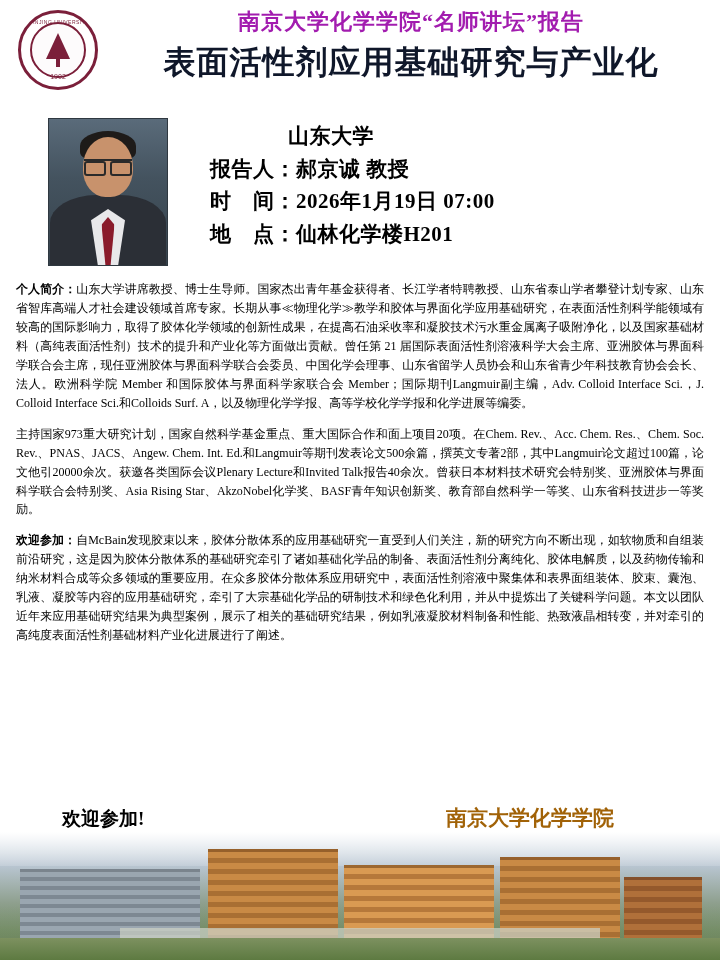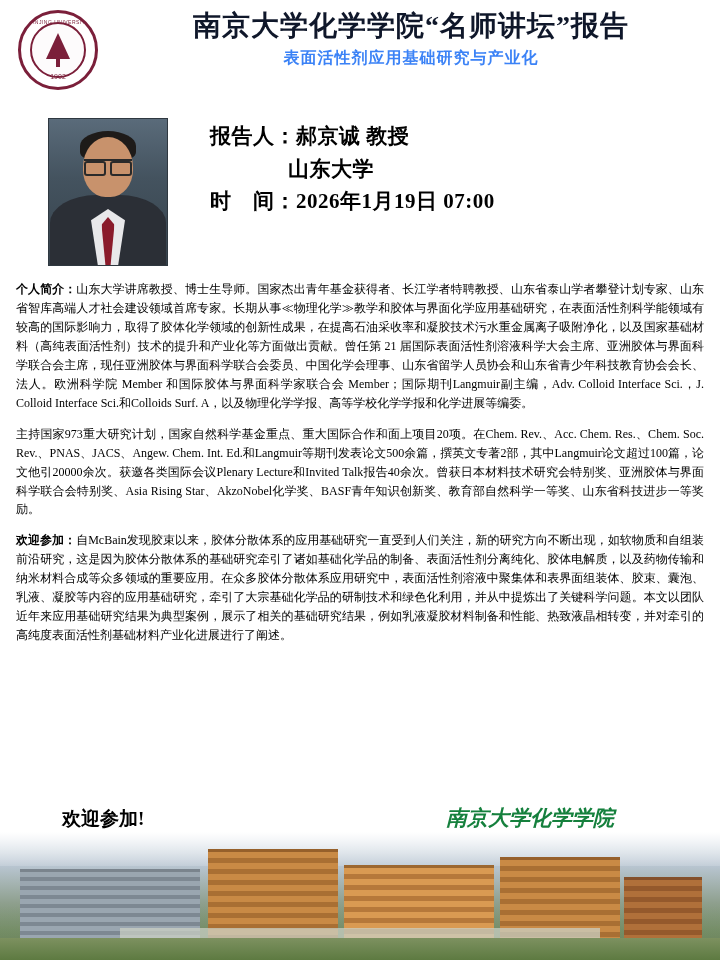--- a/index.html
+++ b/index.html
@@ -94,30 +94,30 @@
     position: absolute;
     left: 0;
     right: 0;
     bottom: 7px;
     text-align: center;
     font-size: 7px;
     color: #7b1f3a;
     font-family: "Liberation Sans", sans-serif;
   }
   .title-main {
-    color: #0f172a;
-    font-size: 28px;
+    color: #a21caf;
+    font-size: 22px;
     font-weight: bold;
     text-align: center;
     line-height: 1.25;
     letter-spacing: 1px;
   }
   .title-sub {
-    color: #3b82f6;
-    font-size: 16px;
+    color: #0f172a;
+    font-size: 32px;
     font-weight: bold;
     text-align: center;
     line-height: 1.4;
     letter-spacing: 1px;
     margin-top: 4px;
   }
 
   
   .speaker-block {
     position: relative;
@@ -336,22 +336,21 @@
     font-size: 19px;
     font-weight: bold;
     color: #000000;
   }
   .footer-right {
     position: absolute;
     right: 62px;
     top: 4px;
     font-size: 21px;
     font-weight: bold;
-    color: #15803d;
-    font-style: italic;
+    color: #a16207;
   }
 </style>
 </head>
 <body>
 
 <div class="poster">
 
   <div class="header">
     <div class="logo">
       <div class="logo-circle">
@@ -371,23 +370,24 @@
       <div class="portrait">
         <div class="body"></div>
         <div class="shirt"></div>
         <div class="tie"></div>
         <div class="hair"></div>
         <div class="face"></div>
         <div class="glasses"></div>
       </div>
     </div>
     <div class="info-list">
+      <div class="info-row indent">山东大学</div>
       <div class="info-row">报告人：郝京诚 教授</div>
-      <div class="info-row indent">山东大学</div>
       <div class="info-row">时　间：2026年1月19日 07:00</div>
+      <div class="info-row">地　点：仙林化学楼H201</div>
     </div>
   </div>
 
   <div class="content">
     <p class="para"><b>个人简介：</b><span>山东大学讲席教授、博士生导师。国家杰出青年基金获得者、长江学者特聘教授、山东省泰山学者攀登计划专家、山东省智库高端人才社会建设领域首席专家。长期从事≪物理化学≫教学和胶体与界面化学应用基础研究，在表面活性剂科学能领域有较高的国际影响力，取得了胶体化学领域的创新性成果，在提高石油采收率和凝胶技术污水重金属离子吸附净化，以及国家基础材料（高纯表面活性剂）技术的提升和产业化等方面做出贡献。曾任第 21 届国际表面活性剂溶液科学大会主席、亚洲胶体与界面科学联合会主席，现任亚洲胶体与界面科学联合会委员、中国化学会理事、山东省留学人员协会和山东省青少年科技教育协会会长、法人。欧洲科学院 Member 和国际胶体与界面科学家联合会 Member；国际期刊Langmuir副主编，Adv. Colloid Interface Sci.，J. Colloid Interface Sci.和Colloids Surf. A，以及物理化学学报、高等学校化学学报和化学进展等编委。</span></p>
     <p class="para"><span>主持国家973重大研究计划，国家自然科学基金重点、重大国际合作和面上项目20项。在Chem. Rev.、Acc. Chem. Res.、Chem. Soc. Rev.、PNAS、JACS、Angew. Chem. Int. Ed.和Langmuir等期刊发表论文500余篇，撰英文专著2部，其中Langmuir论文超过100篇，论文他引20000余次。获邀各类国际会议Plenary Lecture和Invited Talk报告40余次。曾获日本材料技术研究会特别奖、亚洲胶体与界面科学联合会特别奖、Asia Rising Star、AkzoNobel化学奖、BASF青年知识创新奖、教育部自然科学一等奖、山东省科技进步一等奖励。</span></p>
     <p class="para"><b>欢迎参加：</b><span>自McBain发现胶束以来，胶体分散体系的应用基础研究一直受到人们关注，新的研究方向不断出现，如软物质和自组装前沿研究，这是因为胶体分散体系的基础研究牵引了诸如基础化学品的制备、表面活性剂分离纯化、胶体电解质，以及药物传输和纳米材料合成等众多领域的重要应用。在众多胶体分散体系应用研究中，表面活性剂溶液中聚集体和表界面组装体、胶束、囊泡、乳液、凝胶等内容的应用基础研究，牵引了大宗基础化学品的研制技术和绿色化利用，并从中提炼出了关键科学问题。本文以团队近年来应用基础研究结果为典型案例，展示了相关的基础研究结果，例如乳液凝胶材料制备和性能、热致液晶相转变，并对牵引的高纯度表面活性剂基础材料产业化进展进行了阐述。</span></p>
   </div>
 
   <div class="footer">

